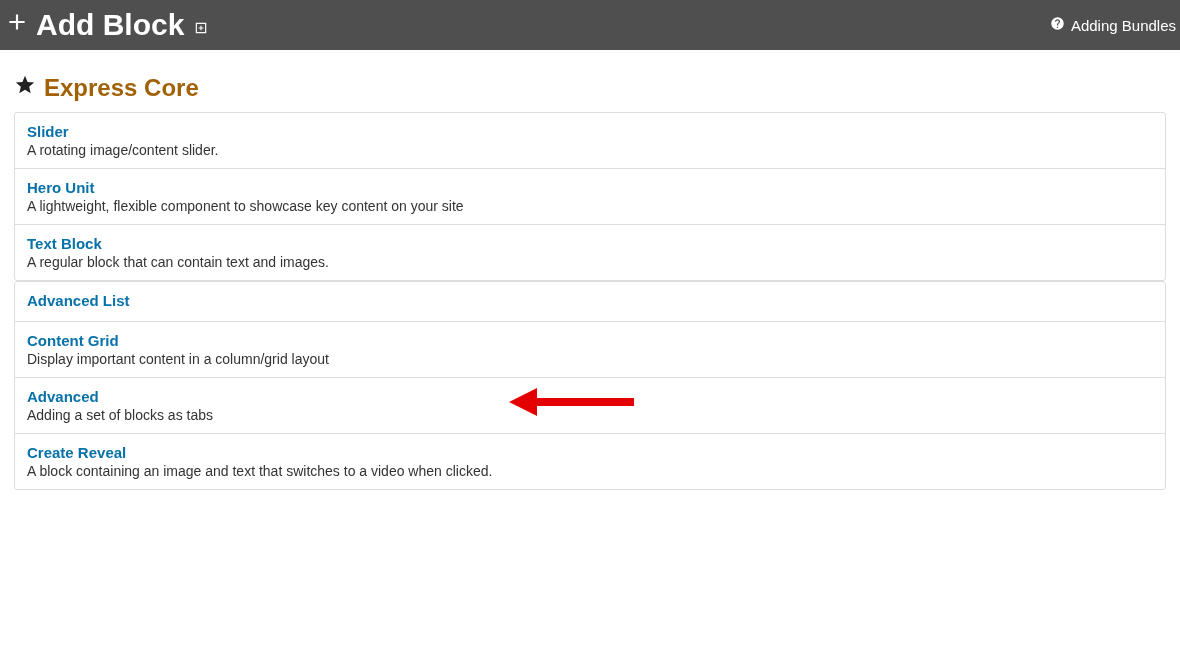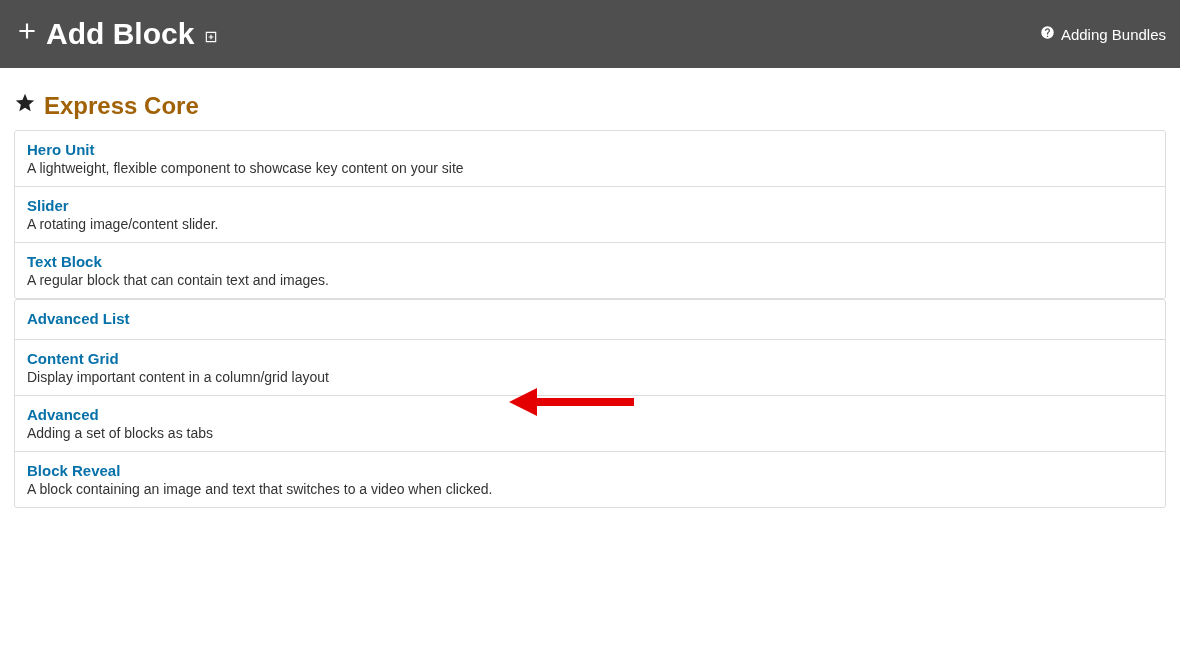--- a/index.html
+++ b/index.html
@@ -15,22 +15,22 @@
       width: 1180px;
       height: 646px;
       overflow: hidden;
     }
     .header {
       background: #4f4f4f;
       color: #fff;
       display: flex;
       align-items: center;
       justify-content: space-between;
-      padding: 10px 14px;
-      height: 68px;
+      padding: 10px 4px;
+      height: 50px;
     }
     .header-left {
       display: flex;
       align-items: center;
       gap: 4px;
     }
     .header-title {
       font-size: 30px;
       font-weight: 700;
       display: flex;
@@ -146,26 +146,26 @@
   <div class="section-heading">
     <span>
       <svg viewBox="0 0 24 24">
           <path d="M12 17.27L18.18 21l-1.64-7.03L22 9.24l-7.19-.61L12 2 9.19 8.63 2 9.24l5.46 4.73L5.82 21z"></path>
         </svg>
     </span>
     <span>Express Core</span>
   </div>
   <div class="list-panel">
     <div class="list-item">
+      <a class="item-title">Slider</a>
+      <div class="item-desc">A rotating image/content slider.</div>
+    </div>
+    <div class="list-item">
       <a class="item-title">Hero Unit</a>
       <div class="item-desc">A lightweight, flexible component to showcase key content on your site</div>
-    </div>
-    <div class="list-item">
-      <a class="item-title">Slider</a>
-      <div class="item-desc">A rotating image/content slider.</div>
     </div>
     <div class="list-item">
       <a class="item-title">Text Block</a>
       <div class="item-desc">A regular block that can contain text and images.</div>
     </div>
   </div>
 </div>
 
 <div class="section">
   <div class="list-panel">
@@ -174,21 +174,21 @@
     </div>
     <div class="list-item">
       <a class="item-title">Content Grid</a>
       <div class="item-desc">Display important content in a column/grid layout</div>
     </div>
     <div class="list-item">
       <a class="item-title">Advanced</a>
       <div class="item-desc">Adding a set of blocks as tabs</div>
     </div>
     <div class="list-item">
-      <a class="item-title">Block Reveal</a>
+      <a class="item-title">Create Reveal</a>
       <div class="item-desc">A block containing an image and text that switches to a video when clicked.</div>
     </div>
   </div>
 </div>
 
 <div class="arrow-overlay">
   <svg viewBox="0 0 130 40">
     <line x1="125" y1="20" x2="22" y2="20" stroke="#e40000" stroke-width="8"></line>
     <polygon points="0,20 28,6 28,34" fill="#e40000"></polygon>
   </svg>

